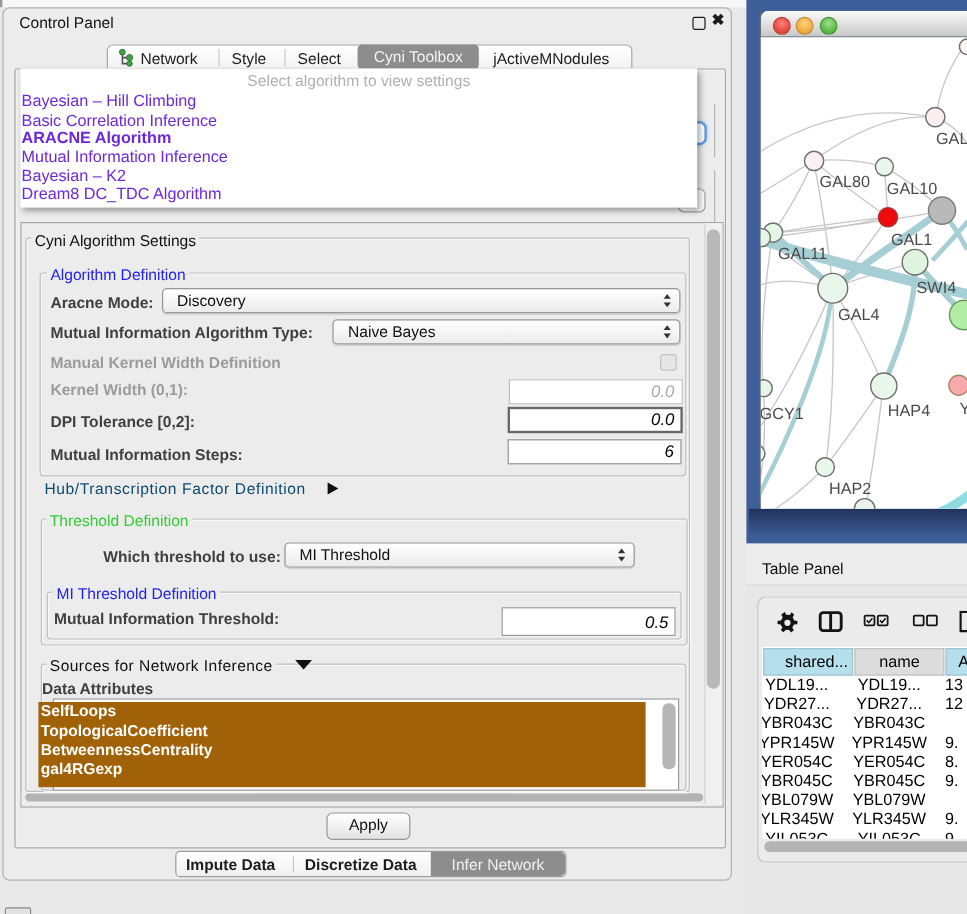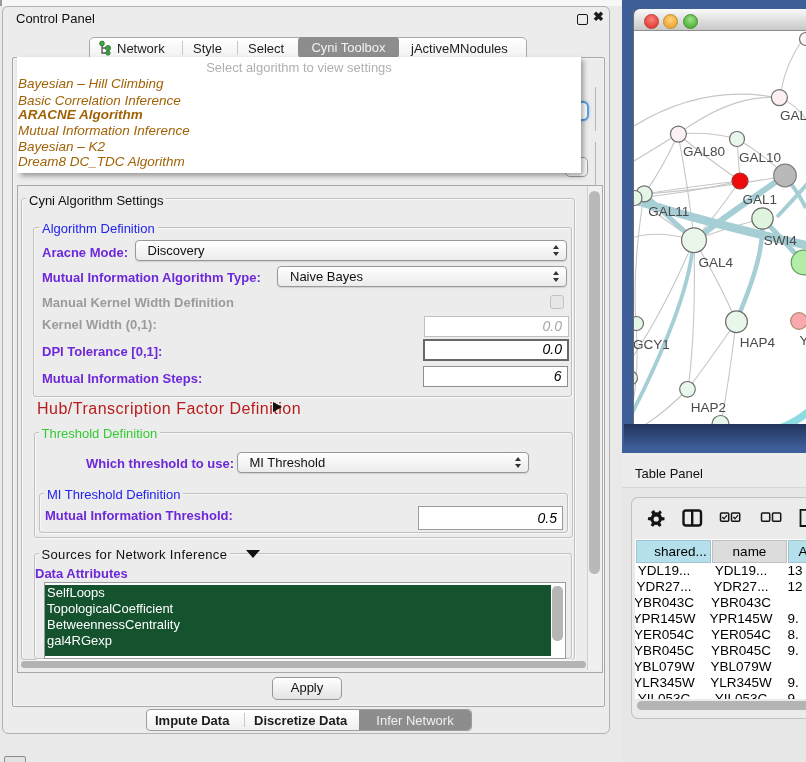--- a/index.html
+++ b/index.html
@@ -21,45 +21,45 @@
   #cyniseg span{position:absolute;width:100%;text-align:center;top:3px;font-size:13px;color:#f2f2f2;}
   
   #scrollpane{left:17px;top:185px;width:584px;height:486px;border:1px solid #a9a9a9;background:#ececec;}
   #vsb{left:587px;top:186px;width:14px;height:484px;background:#f0f0f0;border-left:1px solid #cfcfcf;}
   #vsbthumb{left:588.5px;top:191px;width:11px;height:383px;background:#b9b9b9;border-radius:6px;}
   #hsb{left:18px;top:659.5px;width:568px;height:10px;background:#ededed;}
   #hsbthumb{left:21px;top:660.5px;width:565px;height:7.5px;background:#b3b3b3;border-radius:4px;}
   
   .grp{border:1px solid #c0c0c0;border-radius:3px;box-shadow:1px 1px 0 #f8f8f8, inset 1px 1px 0 #f8f8f8;}
   .grplbl{position:absolute;background:#ececec;font-size:13px;padding:0 3px;white-space:nowrap;}
-  .blbl{position:absolute;font-size:13px;font-weight:bold;color:#6d28d9;white-space:nowrap;}
+  .blbl{position:absolute;font-size:13px;font-weight:bold;color:#404040;white-space:nowrap;}
   .glbl{position:absolute;font-size:13px;font-weight:bold;color:#9b9b9b;white-space:nowrap;}
   
   .combo{position:absolute;height:19px;background:linear-gradient(#ffffff,#ebebeb);border:1px solid #989898;border-radius:4px;box-shadow:0 1px 1px rgba(0,0,0,0.12);}
   .combo .ct{position:absolute;left:12px;top:2px;font-size:13px;color:#111;}
   .arr{position:absolute;right:7px;width:0;height:0;border-left:3.5px solid transparent;border-right:3.5px solid transparent;}
   .arrup{top:4px;border-bottom:4px solid #333;}
   .arrdn{bottom:4px;border-top:4px solid #333;}
   .tfield{position:absolute;background:#ffffff;font-size:14px;text-align:right;font-style:italic;}
   
   #attrlist{left:44px;top:582px;width:520px;height:75px;background:#ffffff;border:1px solid #9a9a9a;}
-  #bluesel{left:45px;top:584.5px;width:506px;height:71px;background:#14532d;}
+  #bluesel{left:32px;top:584.5px;width:506px;height:71px;background:#a16207;font-weight:bold;}
   #bluesel div{position:absolute;left:2px;font-size:13px;color:#ffffff;white-space:nowrap;}
   #listthumb{left:552px;top:586px;width:11px;height:55px;background:#b6b6b6;border-radius:5px;}
   
   #applybtn{left:272px;top:677px;width:68px;height:21px;background:linear-gradient(#ffffff,#e3e3e3);border:1px solid #979797;border-radius:5px;text-align:center;font-size:13px;color:#111;line-height:20px;}
   
   #bseg{left:146px;top:709px;width:324px;height:20px;background:linear-gradient(#ffffff,#f0f0f0);border:1px solid #9d9d9d;border-radius:4px;}
   #bseg .s{position:absolute;top:3px;font-size:13px;font-weight:bold;color:#1c1c1c;white-space:nowrap;}
   #inferseg{position:absolute;left:212px;top:0;width:112px;height:20px;background:#8d8d8d;border-radius:0 4px 4px 0;}
   #inferseg span{position:absolute;width:100%;top:3px;text-align:center;font-size:13px;color:#f0f0f0;}
   
   #popup{left:17px;top:57px;width:564px;height:116px;background:#ffffff;box-shadow:2.5px 3px 5px rgba(0,0,0,0.35);z-index:50;}
   #popup .ph{position:absolute;left:0;width:100%;text-align:center;top:3px;font-size:13px;color:#b0b0b0;}
-  #popup .it{position:absolute;left:1px;font-size:13.5px;color:#a16207;white-space:nowrap;font-style:italic;}
+  #popup .it{position:absolute;left:1px;font-size:13.5px;color:#6d28d9;white-space:nowrap;}
 </style>
 </head>
 <body>
 <div id="stage">
   <div class="abs" style="left:0;top:0;width:622px;height:6px;background:#f7f7f7;"></div>
   <div class="abs" style="left:0;top:0;width:2px;height:6px;background:#9a9a9a;"></div>
 
   <div class="abs" id="cpwin">
       <div class="abs" id="cpin" style="left:-3px;top:-7px;width:806px;height:762px;">
     <div class="abs" id="cptitle">Control Panel</div>
@@ -112,26 +112,26 @@
     <div class="blbl" style="left:42px;top:270px;">Mutual Information Algorithm Type:</div>
     <div class="combo" style="left:277px;top:266px;width:288px;">
       <div class="ct">Naive Bayes</div>
           <div class="arr arrup"></div>
           <div class="arr arrdn"></div>
     </div>
     <div class="glbl" style="left:42px;top:295px;">Manual Kernel Width Definition</div>
     <div class="abs" style="left:550px;top:295px;width:12px;height:12px;background:#e6e6e6;border:1px solid #c2c2c2;border-radius:3px;"></div>
     <div class="glbl" style="left:42px;top:317px;">Kernel Width (0,1):</div>
     <div class="tfield" style="left:424px;top:315.5px;width:137px;height:19px;border:1px solid #c0c0c0;color:#a8a8a8;padding:0 6px 0 0;line-height:19px;">0.0</div>
-    <div class="blbl" style="left:42px;top:344px;">DPI Tolerance [0,1]:</div>
+    <div class="blbl" style="left:42px;top:344px;">DPI Tolerance [0,2]:</div>
     <div class="tfield" style="left:423px;top:339px;width:137px;height:17.5px;border:2px solid #686868;color:#000;padding:0 5px 0 0;line-height:17.5px;">0.0</div>
     <div class="blbl" style="left:42px;top:370.5px;">Mutual Information Steps:</div>
     <div class="tfield" style="left:423px;top:365.5px;width:137.5px;height:19px;border:1.5px solid #8f8f8f;color:#000;padding:0 5px 0 0;line-height:19px;">6</div>
 
-    <div class="abs" style="left:37px;top:400px;font-size:16px;letter-spacing:0.5px;color:#b91c1c;">Hub/Transcription Factor Definition</div>
+    <div class="abs" style="left:37px;top:400px;font-size:13px;letter-spacing:0.5px;color:#0c4a6e;">Hub/Transcription Factor Definition</div>
     <div class="abs" style="left:273px;top:401.5px;width:0;height:0;border-top:5.5px solid transparent;border-bottom:5.5px solid transparent;border-left:9px solid #101010;"></div>
 
     <div class="abs grp" style="left:33.5px;top:432px;width:537.5px;height:104px;"></div>
     <div class="grplbl" style="left:38.5px;top:425.5px;color:#33cc33;">Threshold Definition</div>
     <div class="blbl" style="left:86px;top:456px;">Which threshold to use:</div>
     <div class="combo" style="left:236.5px;top:451.5px;width:290px;">
       <div class="ct">MI Threshold</div>
           <div class="arr arrup"></div>
           <div class="arr arrdn"></div>
     </div>

